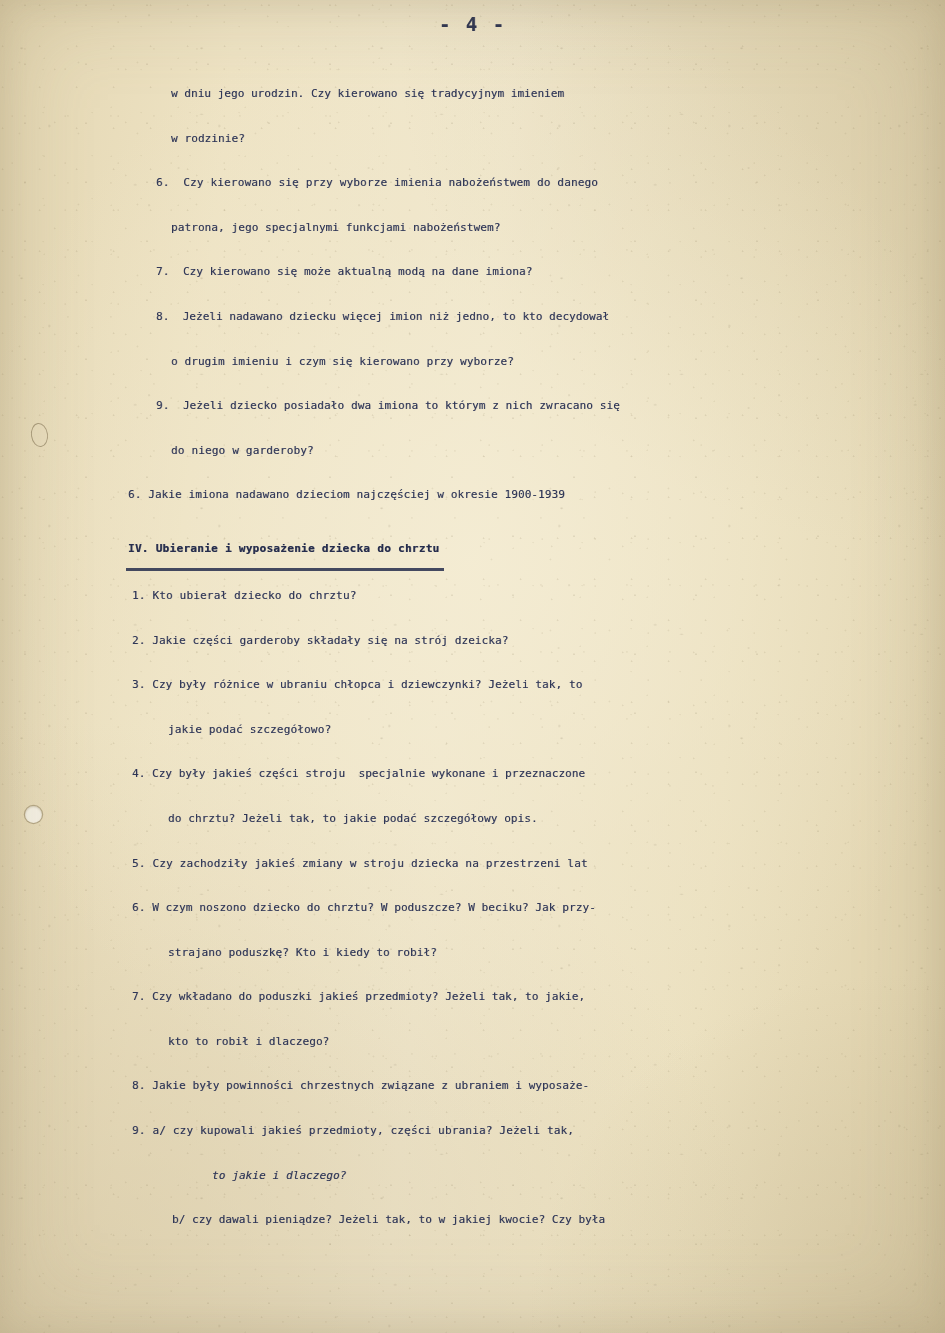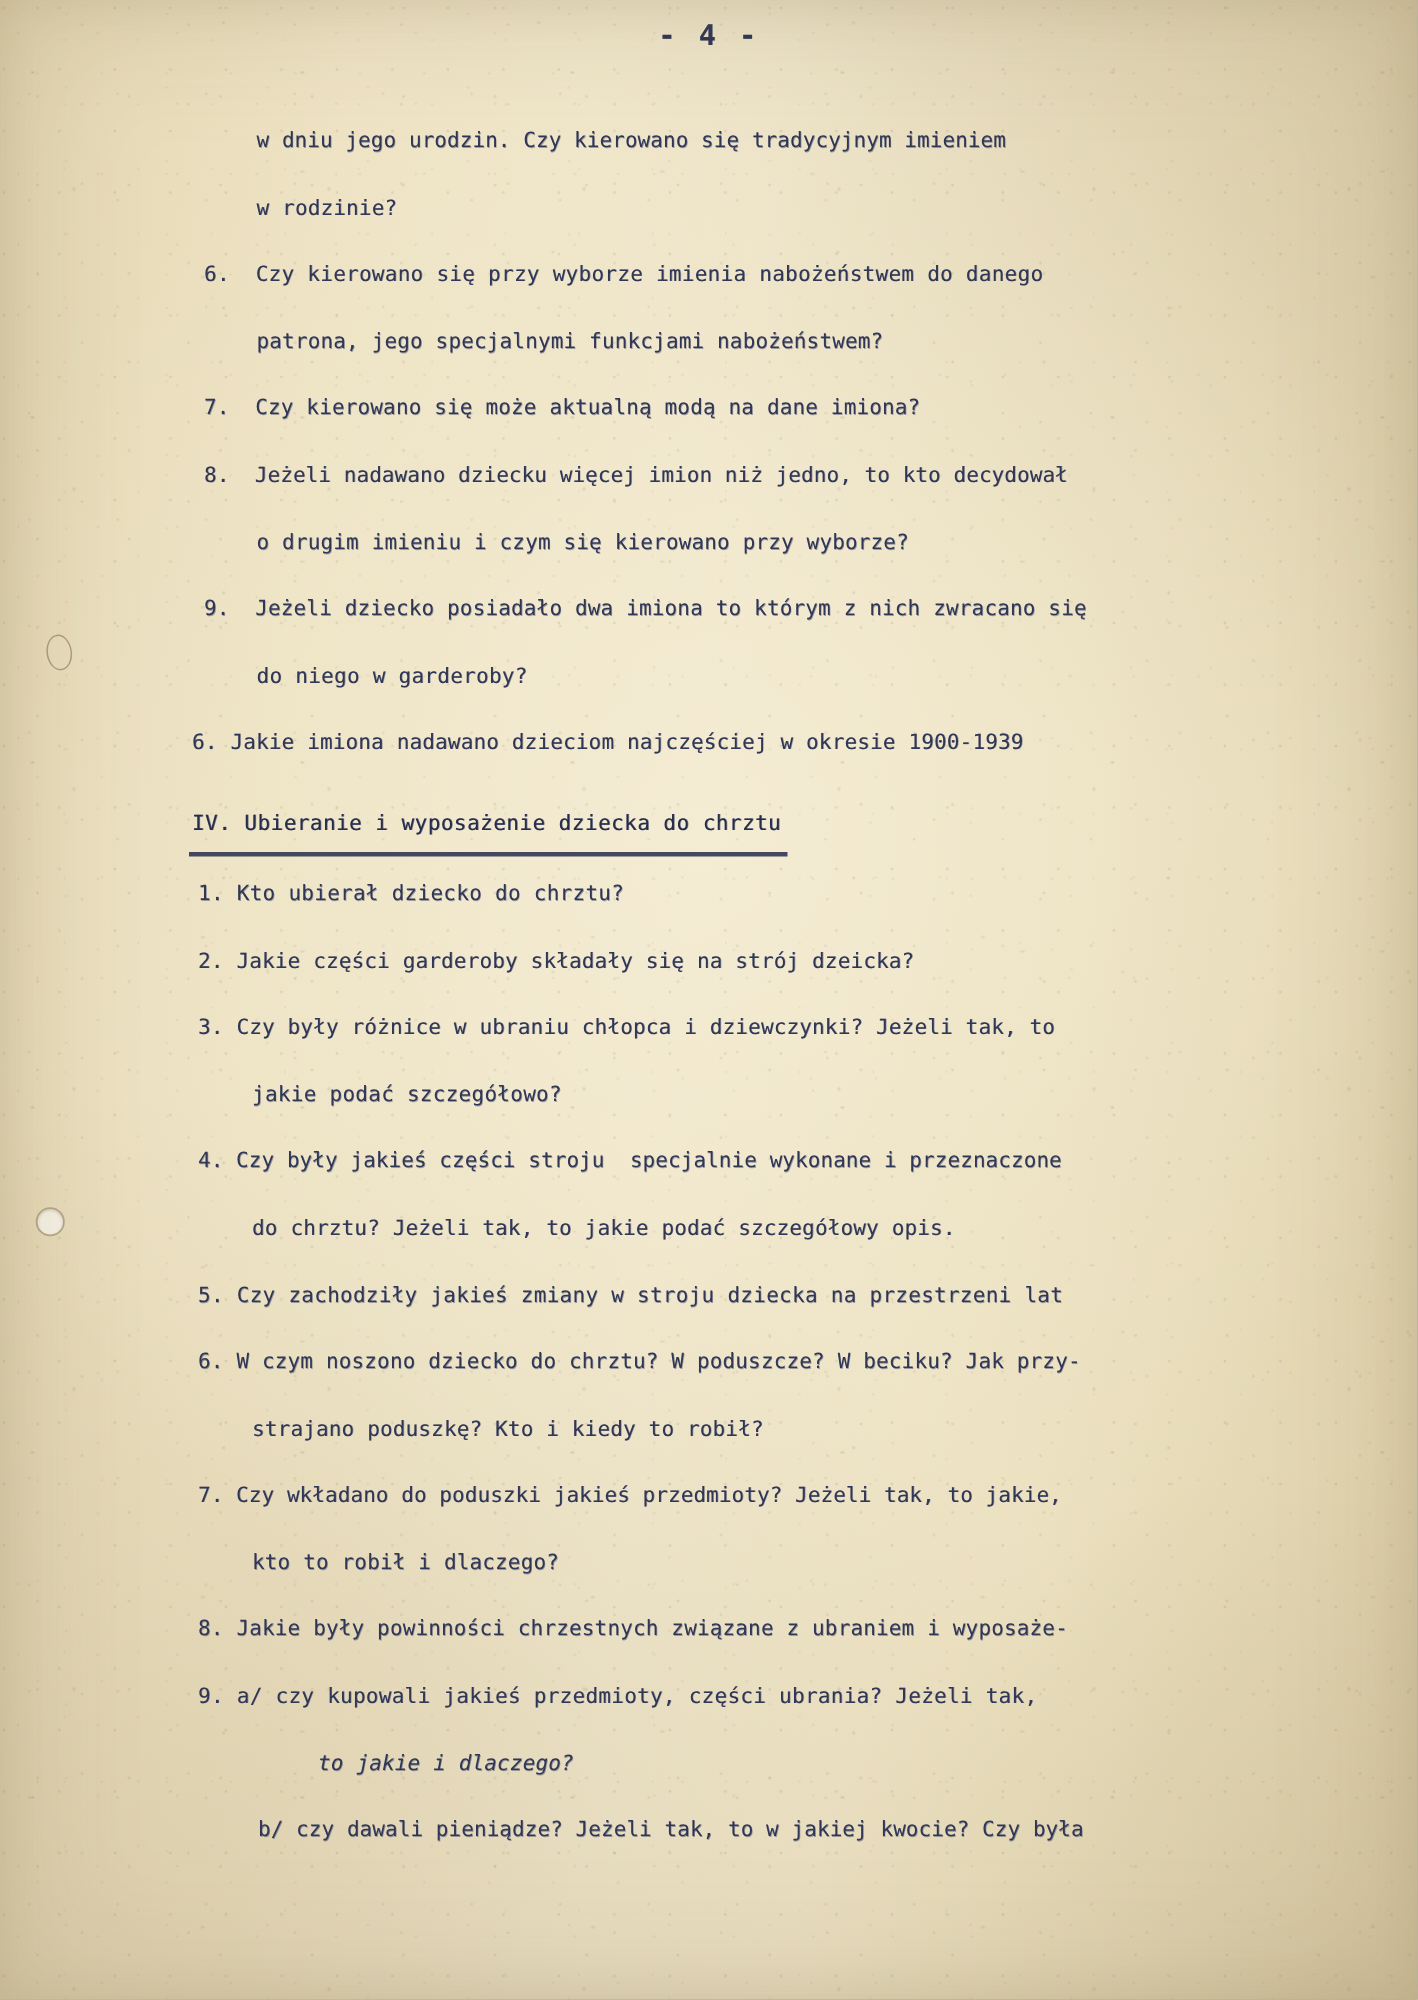--- a/index.html
+++ b/index.html
@@ -100,41 +100,41 @@
   .body {
     position: absolute;
     top: 72px;
     left: 128px;
     right: 26px;
   }
 
   .line {
     position: relative;
     height: 44.6px;
-    font-size: 14px;
+    font-size: 11px;
     line-height: 44.6px;
     white-space: pre;
     letter-spacing: 0.1px;
     color: #2f3656;
     text-shadow: 0.45px 0.35px 0.35px rgba(55,64,104,0.45);
   }
 
   
-  .ind-num   { padding-left: 8px;  }   
+  .ind-num   { padding-left: 8px; margin-left: 20px;  }   
   .ind-num2  { padding-left: 0px;  }   
   .ind-cont  { padding-left: 43px; }   
   .ind-s2    { padding-left: 4px;  }   
   .ind-s2c   { padding-left: 40px; }   
   .ind-sub   { padding-left: 44px; }   
   .ind-subc  { padding-left: 84px; font-style: italic; }   
 
   .heading {
     position: relative;
     display: inline-block;
-    font-weight: normal;
+    font-weight: bold;
     letter-spacing: 0.3px;
     color: #262d4c;
     text-shadow: 0.5px 0.4px 0.3px rgba(45,54,94,0.6);
     text-align: right;
   }
   .heading::after {
     content: "";
     position: absolute;
     left: -2px;
     right: -4px;

